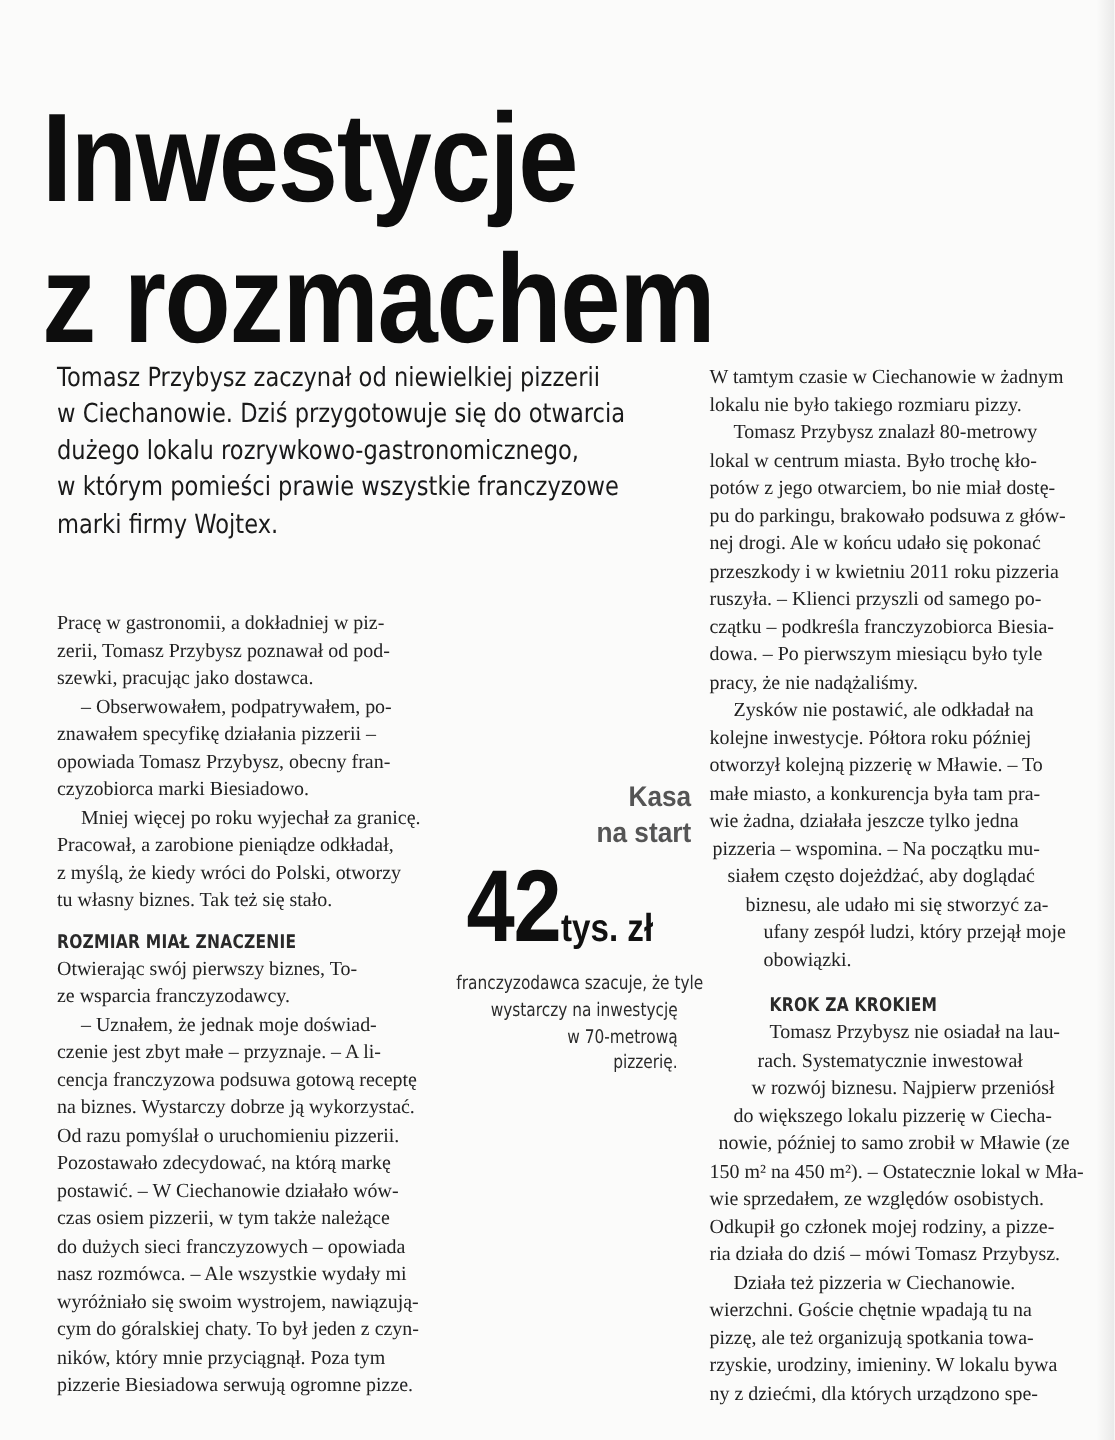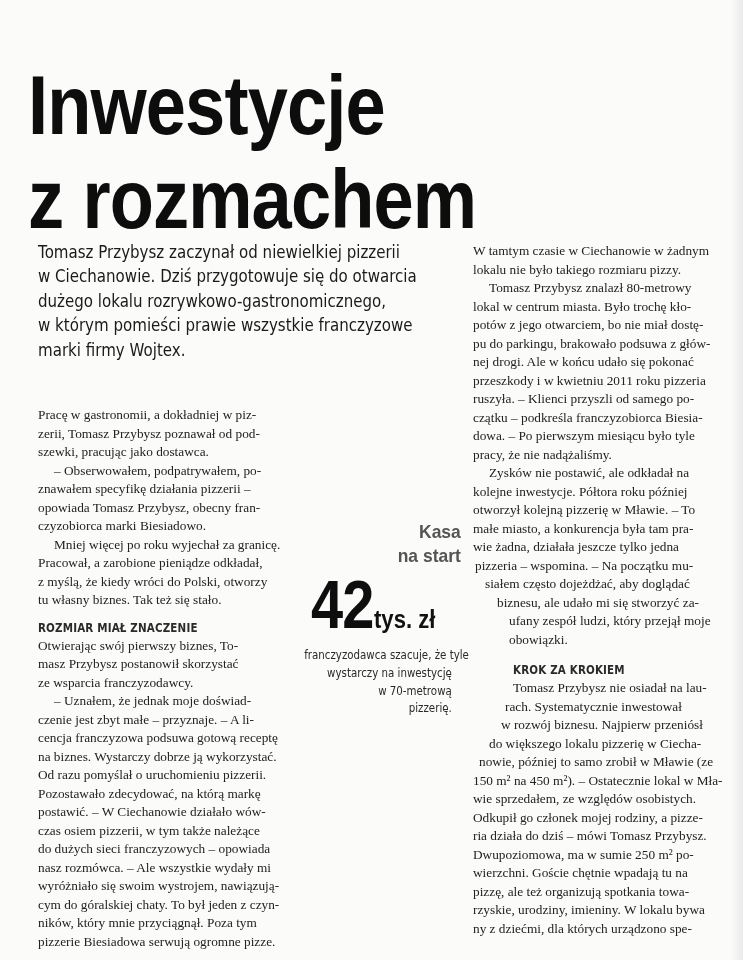--- a/index.html
+++ b/index.html
@@ -109,21 +109,20 @@
   </div>
   <div>
     <span class="ln ind">Mniej więcej po roku wyjechał za granicę.</span>
     <span class="ln">Pracował, a zarobione pieniądze odkładał,</span>
     <span class="ln">z myślą, że kiedy wróci do Polski, otworzy</span>
     <span class="ln">tu własny biznes. Tak też się stało.</span>
   </div>
   <span class="section-head">ROZMIAR MIAŁ ZNACZENIE</span>
   <div>
     <span class="ln">Otwierając swój pierwszy biznes, To-</span>
-    <span class="ln">masz Przybysz postanowił skorzystać</span>
     <span class="ln">ze wsparcia franczyzodawcy.</span>
   </div>
   <div>
     <span class="ln ind">– Uznałem, że jednak moje doświad-</span>
     <span class="ln">czenie jest zbyt małe – przyznaje. – A li-</span>
     <span class="ln">cencja franczyzowa podsuwa gotową receptę</span>
     <span class="ln">na biznes. Wystarczy dobrze ją wykorzystać.</span>
     <span class="ln">Od razu pomyślał o uruchomieniu pizzerii.</span>
     <span class="ln">Pozostawało zdecydować, na którą markę</span>
     <span class="ln">postawić. – W Ciechanowie działało wów-</span>
@@ -187,21 +186,21 @@
     <span class="ln" style="padding-left:32px">rach. Systematycznie inwestował</span>
     <span class="ln" style="padding-left:28px">w rozwój biznesu. Najpierw przeniósł</span>
     <span class="ln" style="padding-left:16px">do większego lokalu pizzerię w Ciecha-</span>
     <span class="ln" style="padding-left:6px">nowie, później to samo zrobił w Mławie (ze</span>
     <span class="ln">150 m² na 450 m²). – Ostatecznie lokal w Mła-</span>
     <span class="ln">wie sprzedałem, ze względów osobistych.</span>
     <span class="ln">Odkupił go członek mojej rodziny, a pizze-</span>
     <span class="ln">ria działa do dziś – mówi Tomasz Przybysz.</span>
   </div>
   <div>
-    <span class="ln">Dwupoziomowa, ma w sumie 250 m² po-</span>
+    <span class="ln ind">Działa też pizzeria w Ciechanowie.</span>
     <span class="ln">wierzchni. Goście chętnie wpadają tu na</span>
     <span class="ln">pizzę, ale też organizują spotkania towa-</span>
     <span class="ln">rzyskie, urodziny, imieniny. W lokalu bywa</span>
     <span class="ln">ny z dziećmi, dla których urządzono spe-</span>
 
   </div>
 </div>
 
 <div class="edge-shadow"></div>
 

